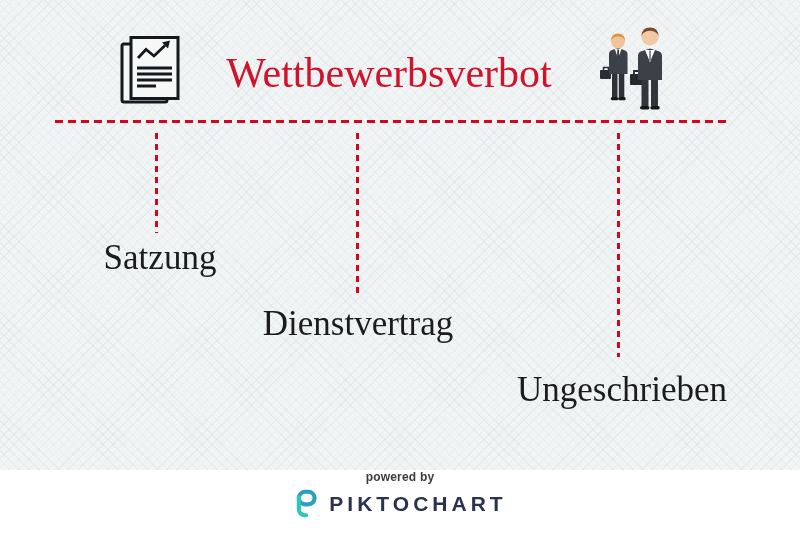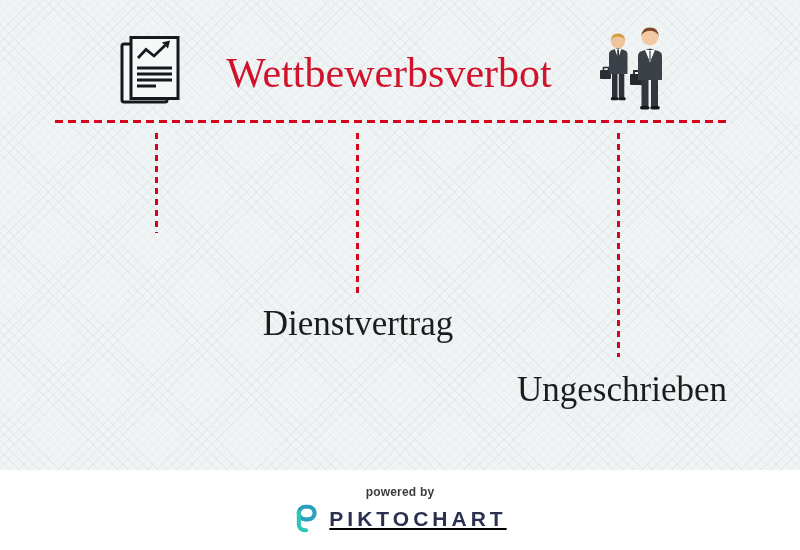--- a/index.html
+++ b/index.html
@@ -41,25 +41,25 @@
   }
   .b1{left:160px;top:240px;}
   .b2{left:358px;top:306px;}
   .b3{left:622px;top:372px;}
   
   .footer{
     position:absolute;left:0;top:470px;width:800px;height:80px;
     background:#ffffff;text-align:center;
   }
   .powered{
-    margin-top:15px;font-size:12px;font-weight:bold;color:#3c3c3c;
+    font-size:12px;font-weight:bold;color:#3c3c3c;
     letter-spacing:.2px;
   }
   .brand-row{
-    margin-top:4px;display:flex;align-items:center;justify-content:center;gap:9px;text-decoration:underline;
+    margin-top:4px;display:flex;align-items:center;justify-content:center;gap:9px;
   }
   .brand-text{
     font-size:21px;font-weight:bold;letter-spacing:4px;color:#2b3150;
   }
 </style>
 </head>
 <body>
 
 <div class="canvas">
 
@@ -109,20 +109,21 @@
         <path d="M49.5 16.5 Q49.5 7.5 58 7.5 Q66.5 7.5 66.5 16.5 Q65.5 11.2 58 10.8 Q50.5 11.2 49.5 16.5 Z" fill="#7c4a2a"></path>
       </g>
     </svg>
   </span>
 
   <div class="hline"></div>
   <div class="vline v1"></div>
   <div class="vline v2"></div>
   <div class="vline v3"></div>
 
+  <div class="branch-label b1">Satzung</div>
   <div class="branch-label b3">Ungeschrieben</div>
   <div class="branch-label b2">Dienstvertrag</div>
 
   <div class="footer">
     <div class="powered">powered by</div>
     <div class="brand-row">
       <span style="display:inline-flex;">
         <svg width="27" height="31" viewBox="0 0 30 34">
           <rect x="6.5" y="4" width="17.5" height="14" rx="7" fill="none" stroke="#2b9fc0" stroke-width="4.6"></rect>
           <path d="M6.5 10 V23.5 a6.5 6.5 0 0 0 6.5 6.5 h1.5" fill="none" stroke="#2cc6b8" stroke-width="4.6" stroke-linecap="round"></path>

